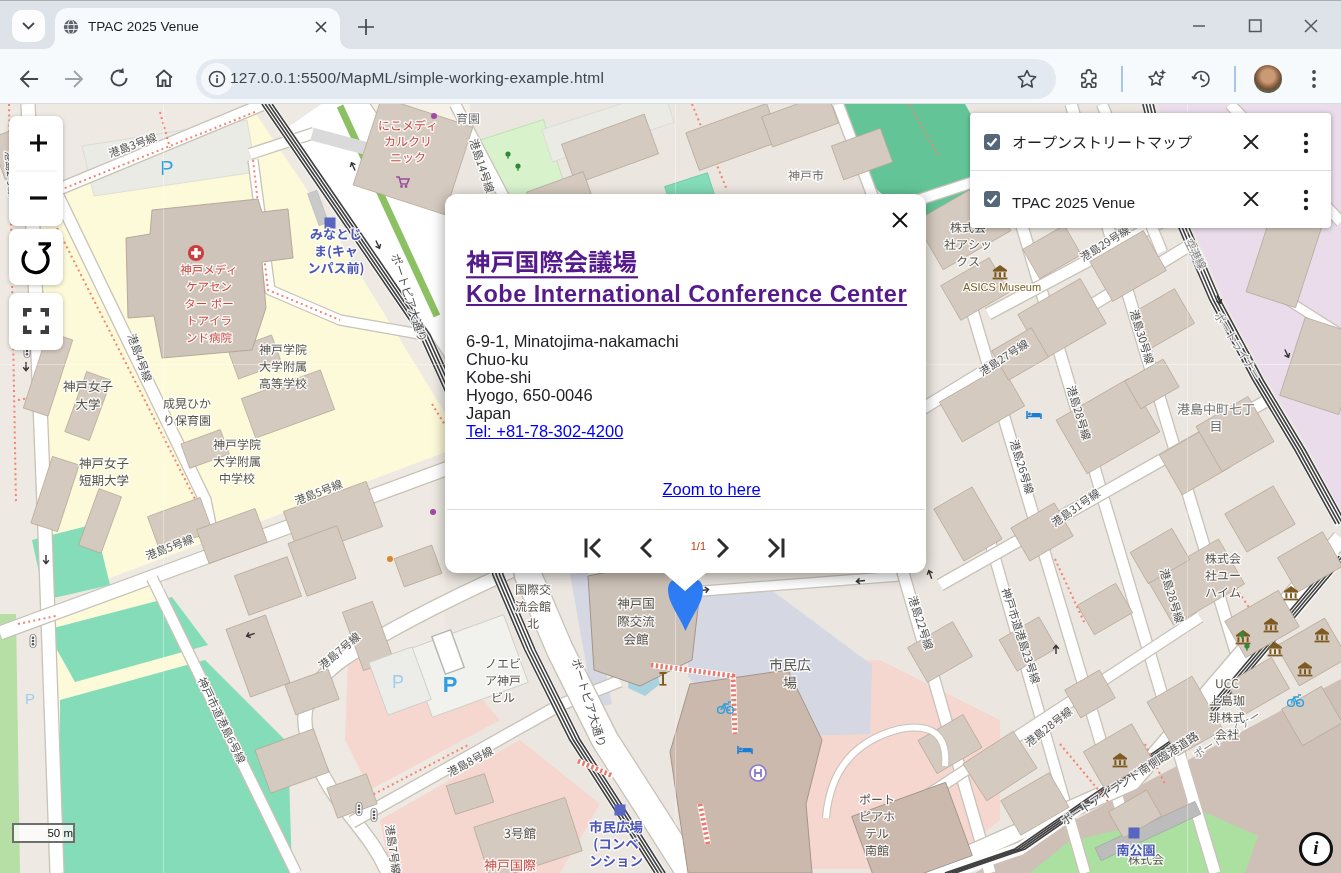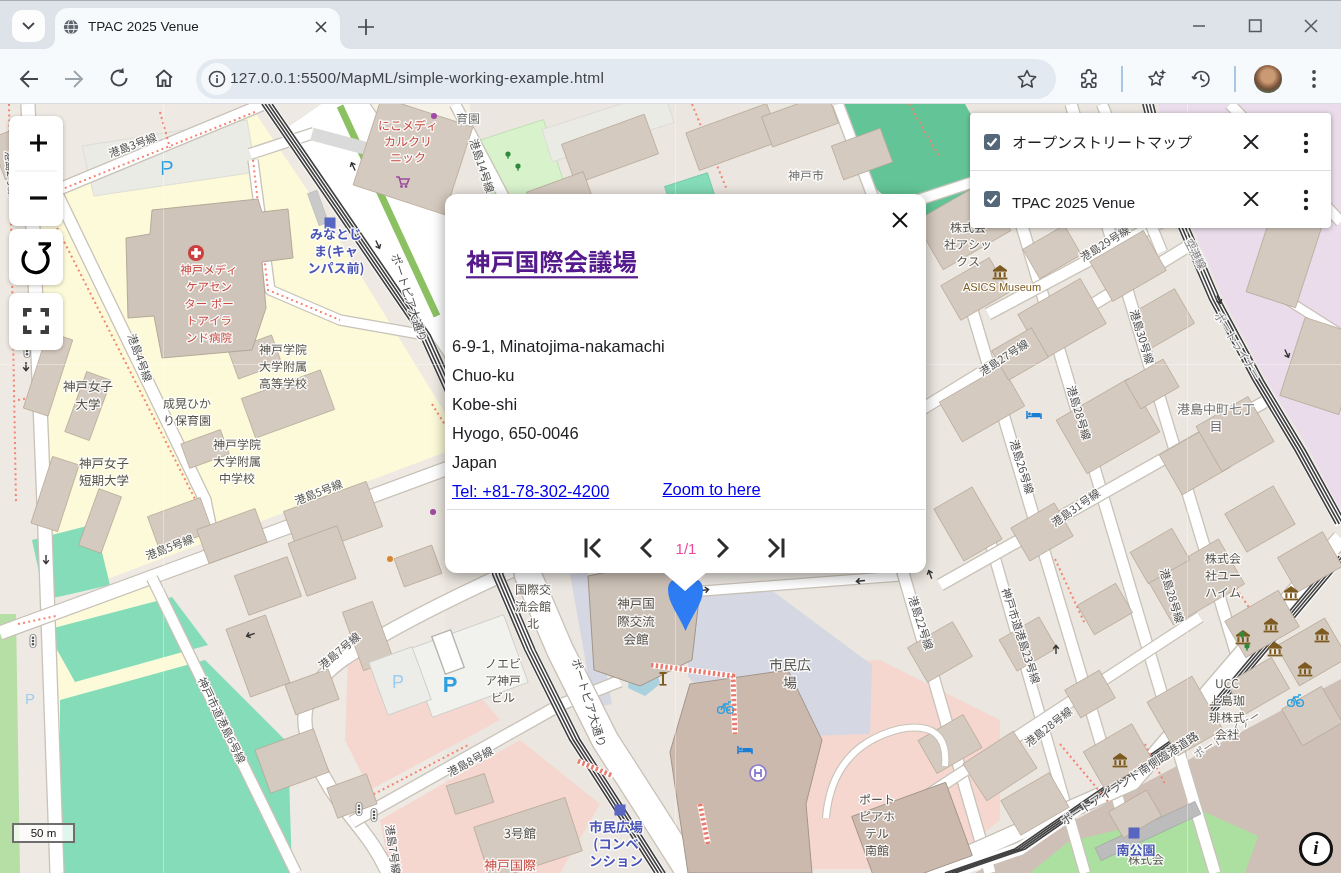--- a/index.html
+++ b/index.html
@@ -1917,29 +1917,30 @@
             <use href="#b56fd" x="200"></use>
             <use href="#b969b" x="300"></use>
             <use href="#b4f1a" x="400"></use>
             <use href="#b8b70" x="500"></use>
             <use href="#b5834" x="600"></use>
           </g>
         </g>
       </g>
  <rect x="0" y="32.2" width="172" height="2.2" fill="#551a8b"></rect>
 </svg>
-<div class="abs" style="left:452px;top:228px;font-size:16.5px;color:#202124;line-height:29px">6-9-1, Minatojima-nakamachi<br>Chuo-ku<br>Kobe-shi<br>Hyogo, 650-0046<br>Japan<br><a style="color:#0000ee;text-decoration:underline">Tel: +81-78-302-4200</a></div>
+<div class="abs" style="left:466px;top:177px;font-size:23.5px;font-weight:bold;color:#551a8b;text-decoration:underline;letter-spacing:.5px">Kobe International Conference Center</div>
+<div class="abs" style="left:466px;top:228px;font-size:16.5px;color:#202124;line-height:18px">6-9-1, Minatojima-nakamachi<br>Chuo-ku<br>Kobe-shi<br>Hyogo, 650-0046<br>Japan<br><a style="color:#0000ee;text-decoration:underline">Tel: +81-78-302-4200</a></div>
 <div class="abs" style="left:445px;top:376px;width:533px;text-align:center;font-size:16.5px"><a style="color:#0000ee;text-decoration:underline">Zoom to here</a></div>
 <div class="abs" style="left:447px;top:405px;width:478px;height:1px;background:#dcdcdc"></div>
 <svg class="abs" style="left:580px;top:433px" width="210" height="22" fill="none" stroke="#2d2d2d" stroke-width="2.9">
  <path d="M6,1.5 V20.5" stroke-width="3"></path>
       <path d="M20,2 L11,11 L20,20"></path>
  <path d="M71,2 L62,11 L71,20"></path>
  <path d="M138,2 L147,11 L138,20"></path>
  <path d="M189,2 L198,11 L189,20"></path>
       <path d="M203,1.5 V20.5" stroke-width="3"></path>
 </svg>
-<div class="abs" style="left:666px;top:436px;width:40px;text-align:center;font-size:15px;color:#ec4899">1/1</div>
+<div class="abs" style="left:666px;top:436px;width:40px;text-align:right;font-size:11px;color:#c2410c">1/1</div>
 
-<div class="abs" style="left:12px;top:719px;width:63px;height:20px;background:rgba(255,255,255,.75);border:2px solid #6e6e6e;font-size:11.5px;color:#111;text-align:center;line-height:16px">50 m</div>
+<div class="abs" style="left:12px;top:719px;width:63px;height:20px;background:rgba(255,255,255,.75);border:2px solid #6e6e6e;font-size:11.5px;color:#111;text-align:right;line-height:16px">50 m</div>
 
 <div class="abs" style="left:1299px;top:728px;width:34px;height:34px;border-radius:50%;background:#fff;border:3px solid #111"></div>
 <div class="abs" style="left:1299px;top:733px;width:34px;text-align:center;font-size:19px;font-weight:bold;font-family:'Liberation Serif',serif;color:#111;font-style:italic">i</div>
 </div>
 </body></html>

